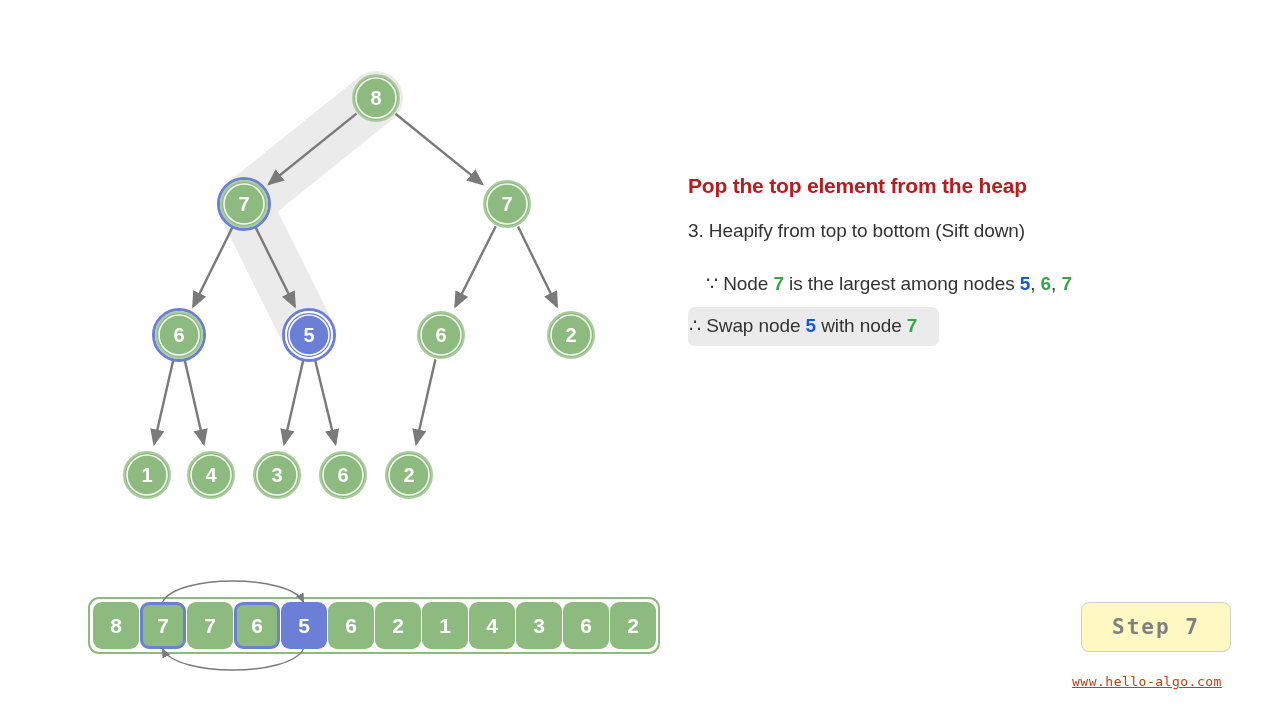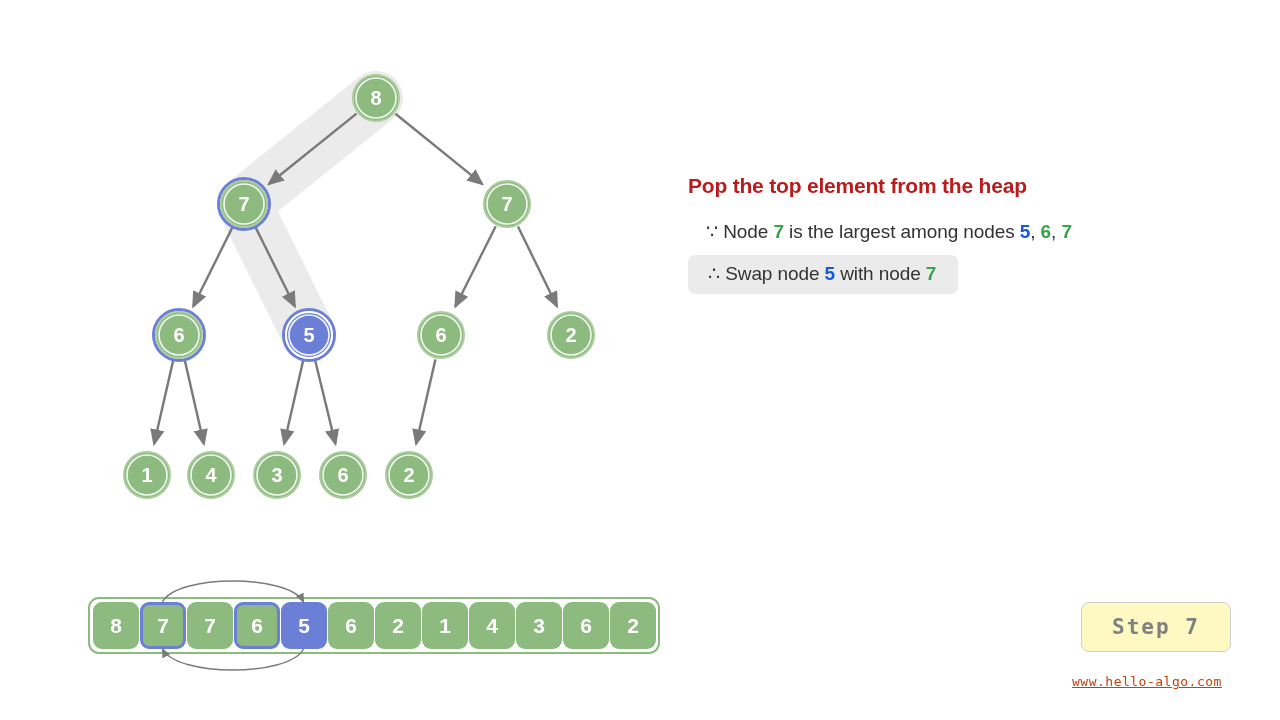--- a/index.html
+++ b/index.html
@@ -49,21 +49,21 @@
     font-size: 19px;
     color: #333333;
     margin: 0 0 8px 0;
     padding-left: 18px;
     letter-spacing: -0.1px;
   }
   .reason-line.boxed {
     display: inline-block;
     background: #ebebeb;
     border-radius: 7px;
-    padding: 7px 22px 9px 20px;
+    padding: 7px 22px 9px 1px;
     margin-left: 0px;
     margin-top: 4px;
   }
   .num-green { color: #3aa34a; font-weight: bold; }
   .num-blue  { color: #1557e0; font-weight: bold; }
 
   
   #array-area {
     position: absolute;
     left: 80px;
@@ -239,20 +239,21 @@
         <circle cx="409" cy="475" r="23" fill="#8cba7f" stroke="#a8cc9b" stroke-width="2"></circle>
         <circle cx="409" cy="475" r="20" fill="none" stroke="#ffffff" stroke-width="1.6" opacity="0.9"></circle>
         <text x="409" y="482" text-anchor="middle" fill="#ffffff" font-size="20" font-weight="bold" font-family="&quot;Liberation Sans&quot;, sans-serif">2</text>
       </g>
     </g>
 </svg>
 
 <div id="explanation-panel">
   <div id="panel-title">Pop the top element from the heap</div>
 
+  <div class="step-line">3. Heapify from top to bottom (Sift down)</div>
 
   <div class="reason-line">
     <span>∵</span>
     <span>Node </span><span class="num-green">7</span><span> is the largest among nodes </span><span class="num-blue">5</span><span>, </span><span class="num-green">6</span><span>, </span><span class="num-green">7</span>
   </div>
 
   <div class="reason-line boxed">
     <span>∴</span>
     <span>Swap node </span><span class="num-blue">5</span><span> with node </span><span class="num-green">7</span>
   </div>

